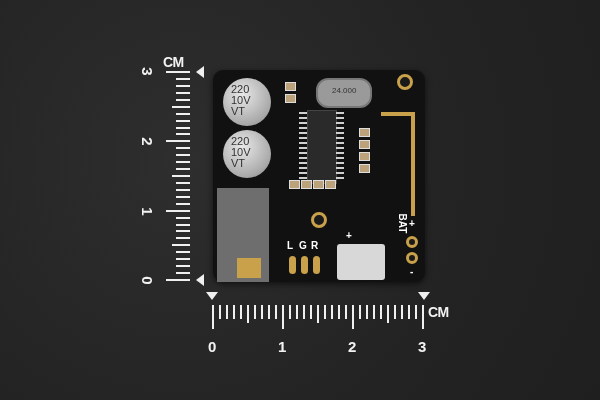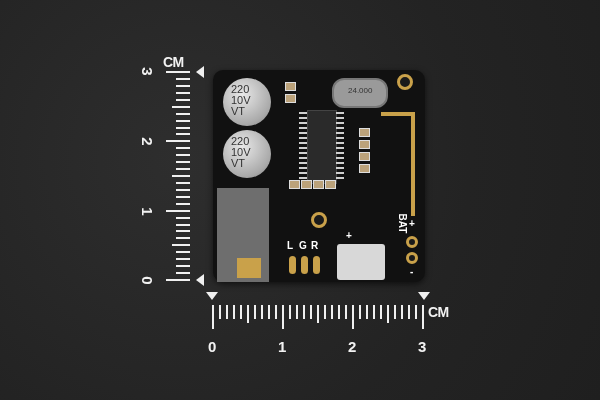--- a/index.html
+++ b/index.html
@@ -14,21 +14,21 @@
   .tick{position:absolute;background:#f0f0f0;}
   .tri{position:absolute;width:0;height:0;}
   .board{position:absolute;left:213px;top:70px;width:212px;height:212px;background:#111;border-radius:10px;
          box-shadow:0 2px 6px rgba(0,0,0,.6);}
   .cap{position:absolute;width:48px;height:48px;border-radius:50%;background:radial-gradient(circle at 40% 35%,#e8e8e8,#a9a9a9 70%,#7a7a7a);}
   .cap .t{position:absolute;left:8px;top:6px;font-size:11px;line-height:11px;color:#333;font-family:"Liberation Sans", sans-serif;}
   .pad{position:absolute;background:#c9a14a;}
   .smd{position:absolute;width:9px;height:7px;background:#bba27a;border:1px solid #ddd;}
   .chip{position:absolute;left:94px;top:40px;width:28px;height:72px;background:#2a2a2a;border:1px solid #444;}
   .pin{position:absolute;width:8px;height:2px;background:#cfcfcf;}
-  .xtal{position:absolute;left:103px;top:8px;width:52px;height:26px;border-radius:12px;background:#9a9a9a;border:2px solid #777;margin-left:16px;}
+  .xtal{position:absolute;left:103px;top:8px;width:52px;height:26px;border-radius:12px;background:#9a9a9a;border:2px solid #777;}
   .hole{position:absolute;border-radius:50%;background:#1a1a1a;border:3px solid #c9a14a;}
   .jack{position:absolute;left:4px;top:118px;width:52px;height:94px;background:#6e6e6e;}
   .usb{position:absolute;left:124px;top:174px;width:48px;height:36px;background:#d8d8d8;border-radius:3px;}
   .ant{position:absolute;border:4px solid #c9a14a;}
   .silk{position:absolute;color:#fff;font-size:10px;font-weight:bold;}
 </style>
 </head>
 <body>
 
 <div class="scene">

